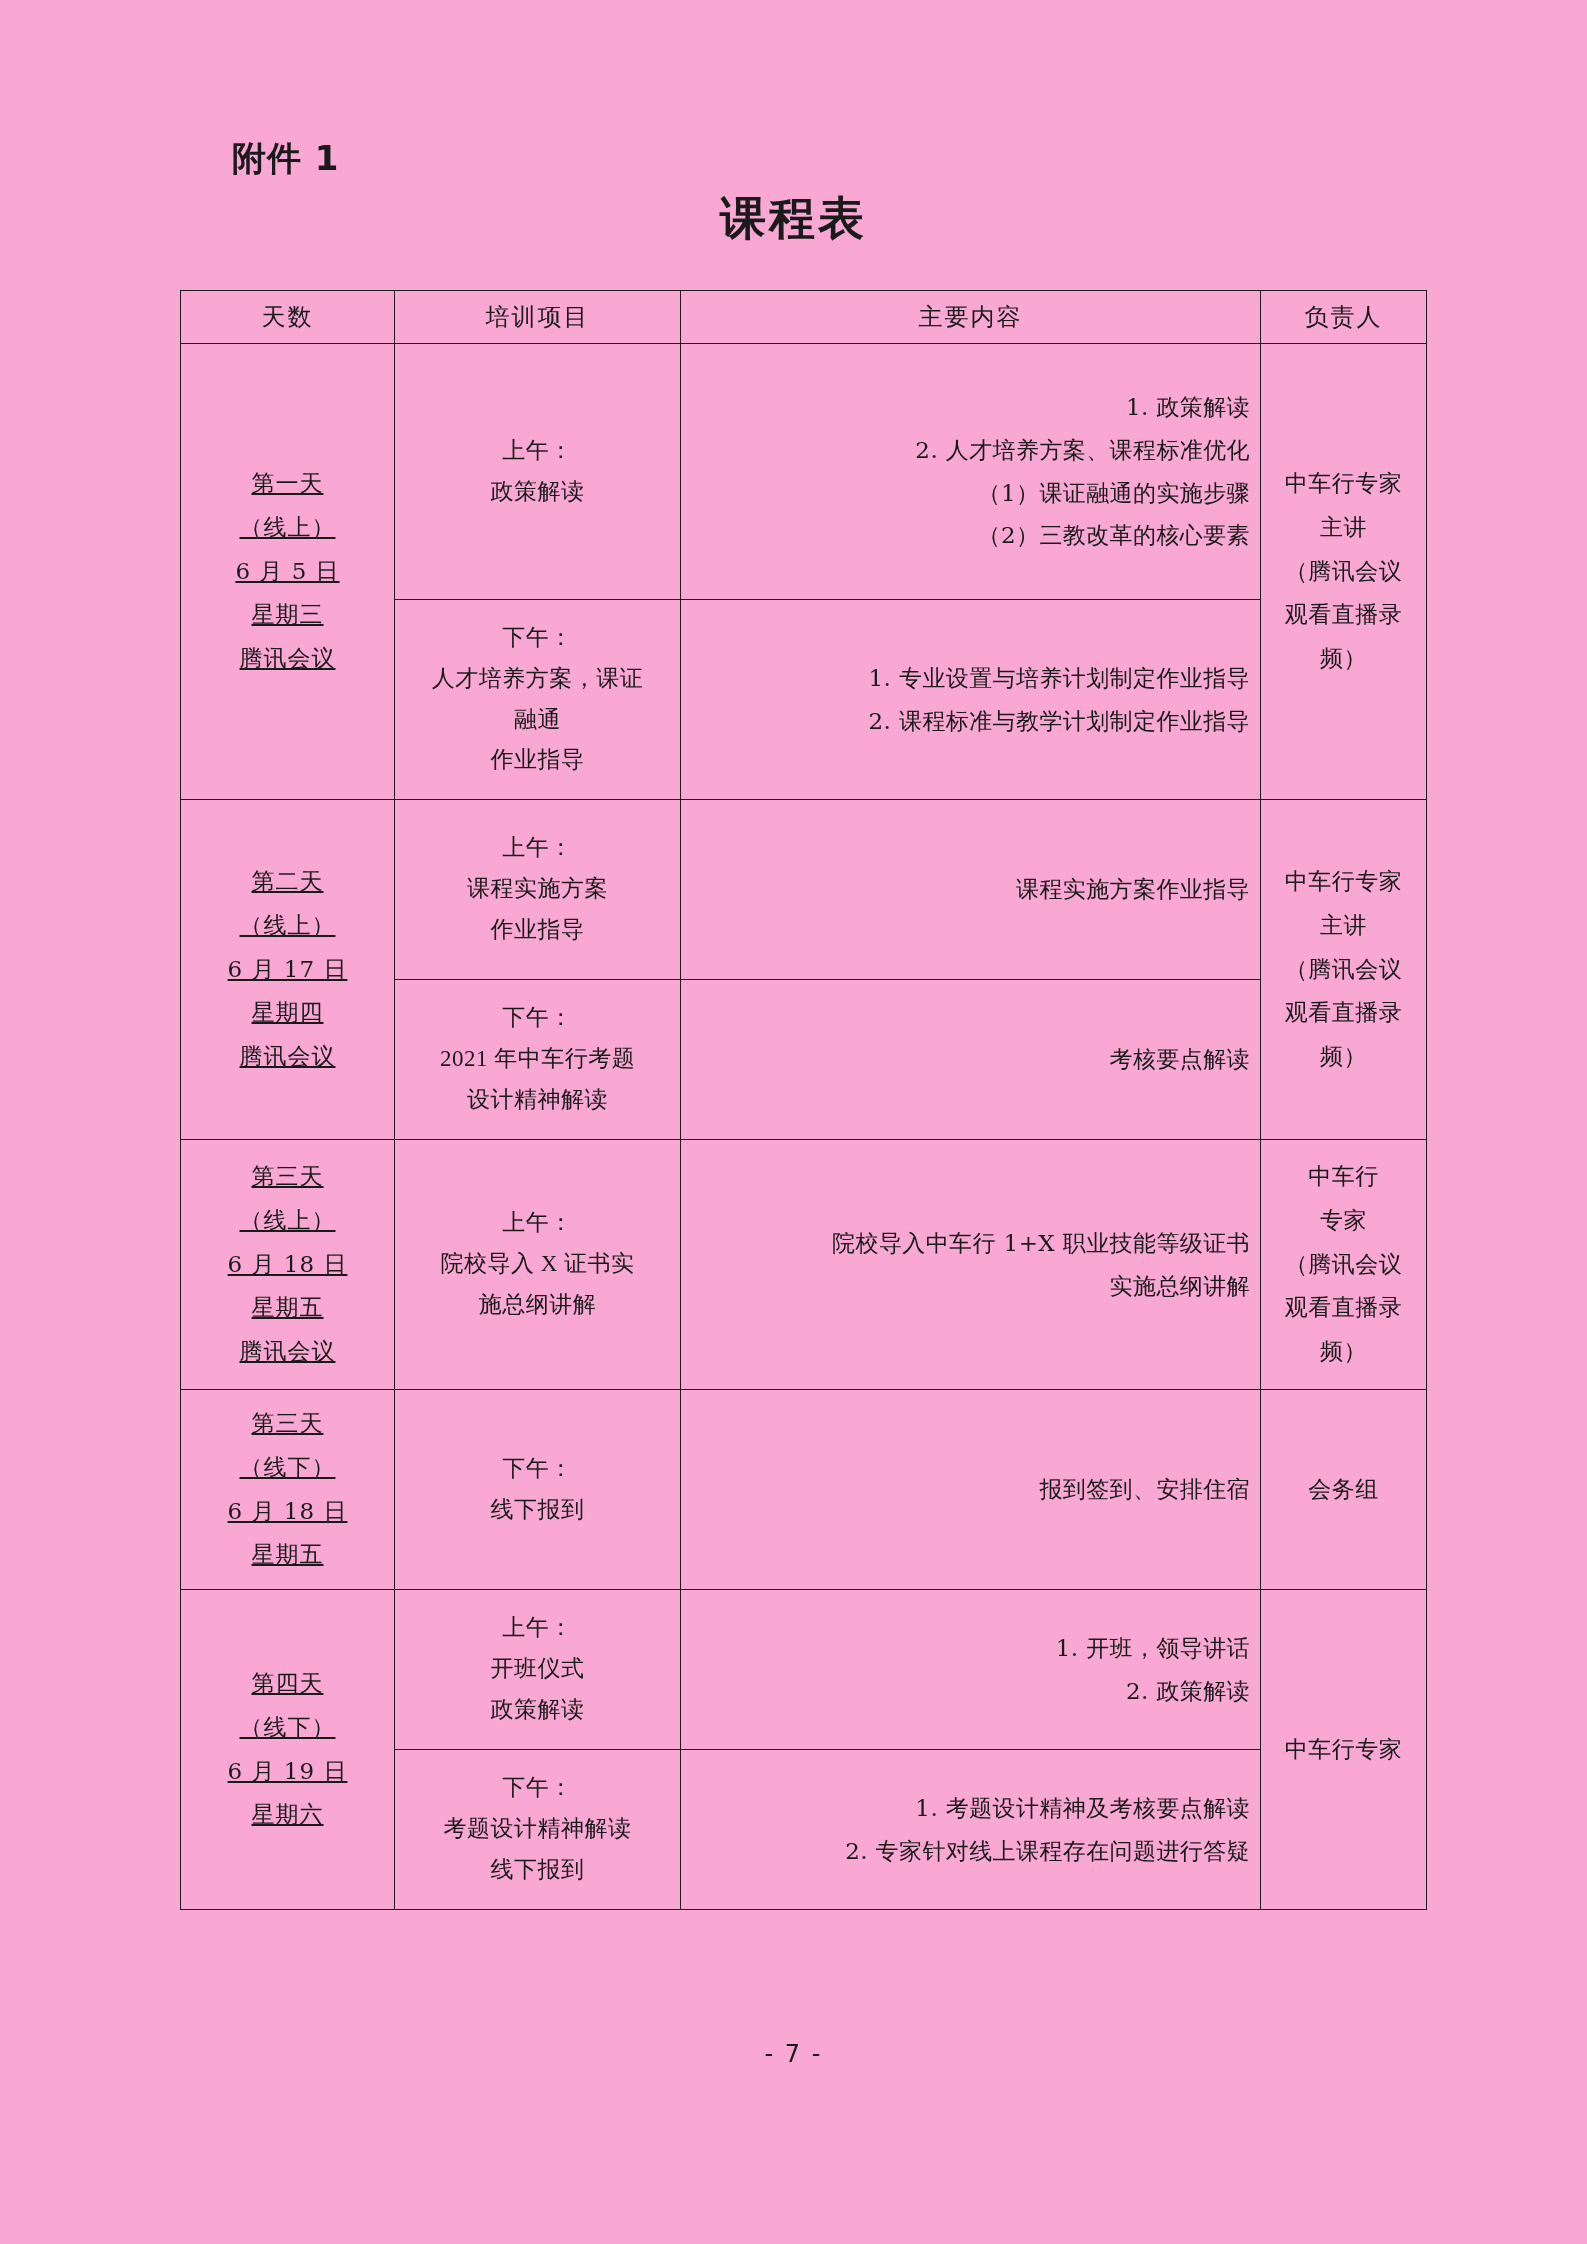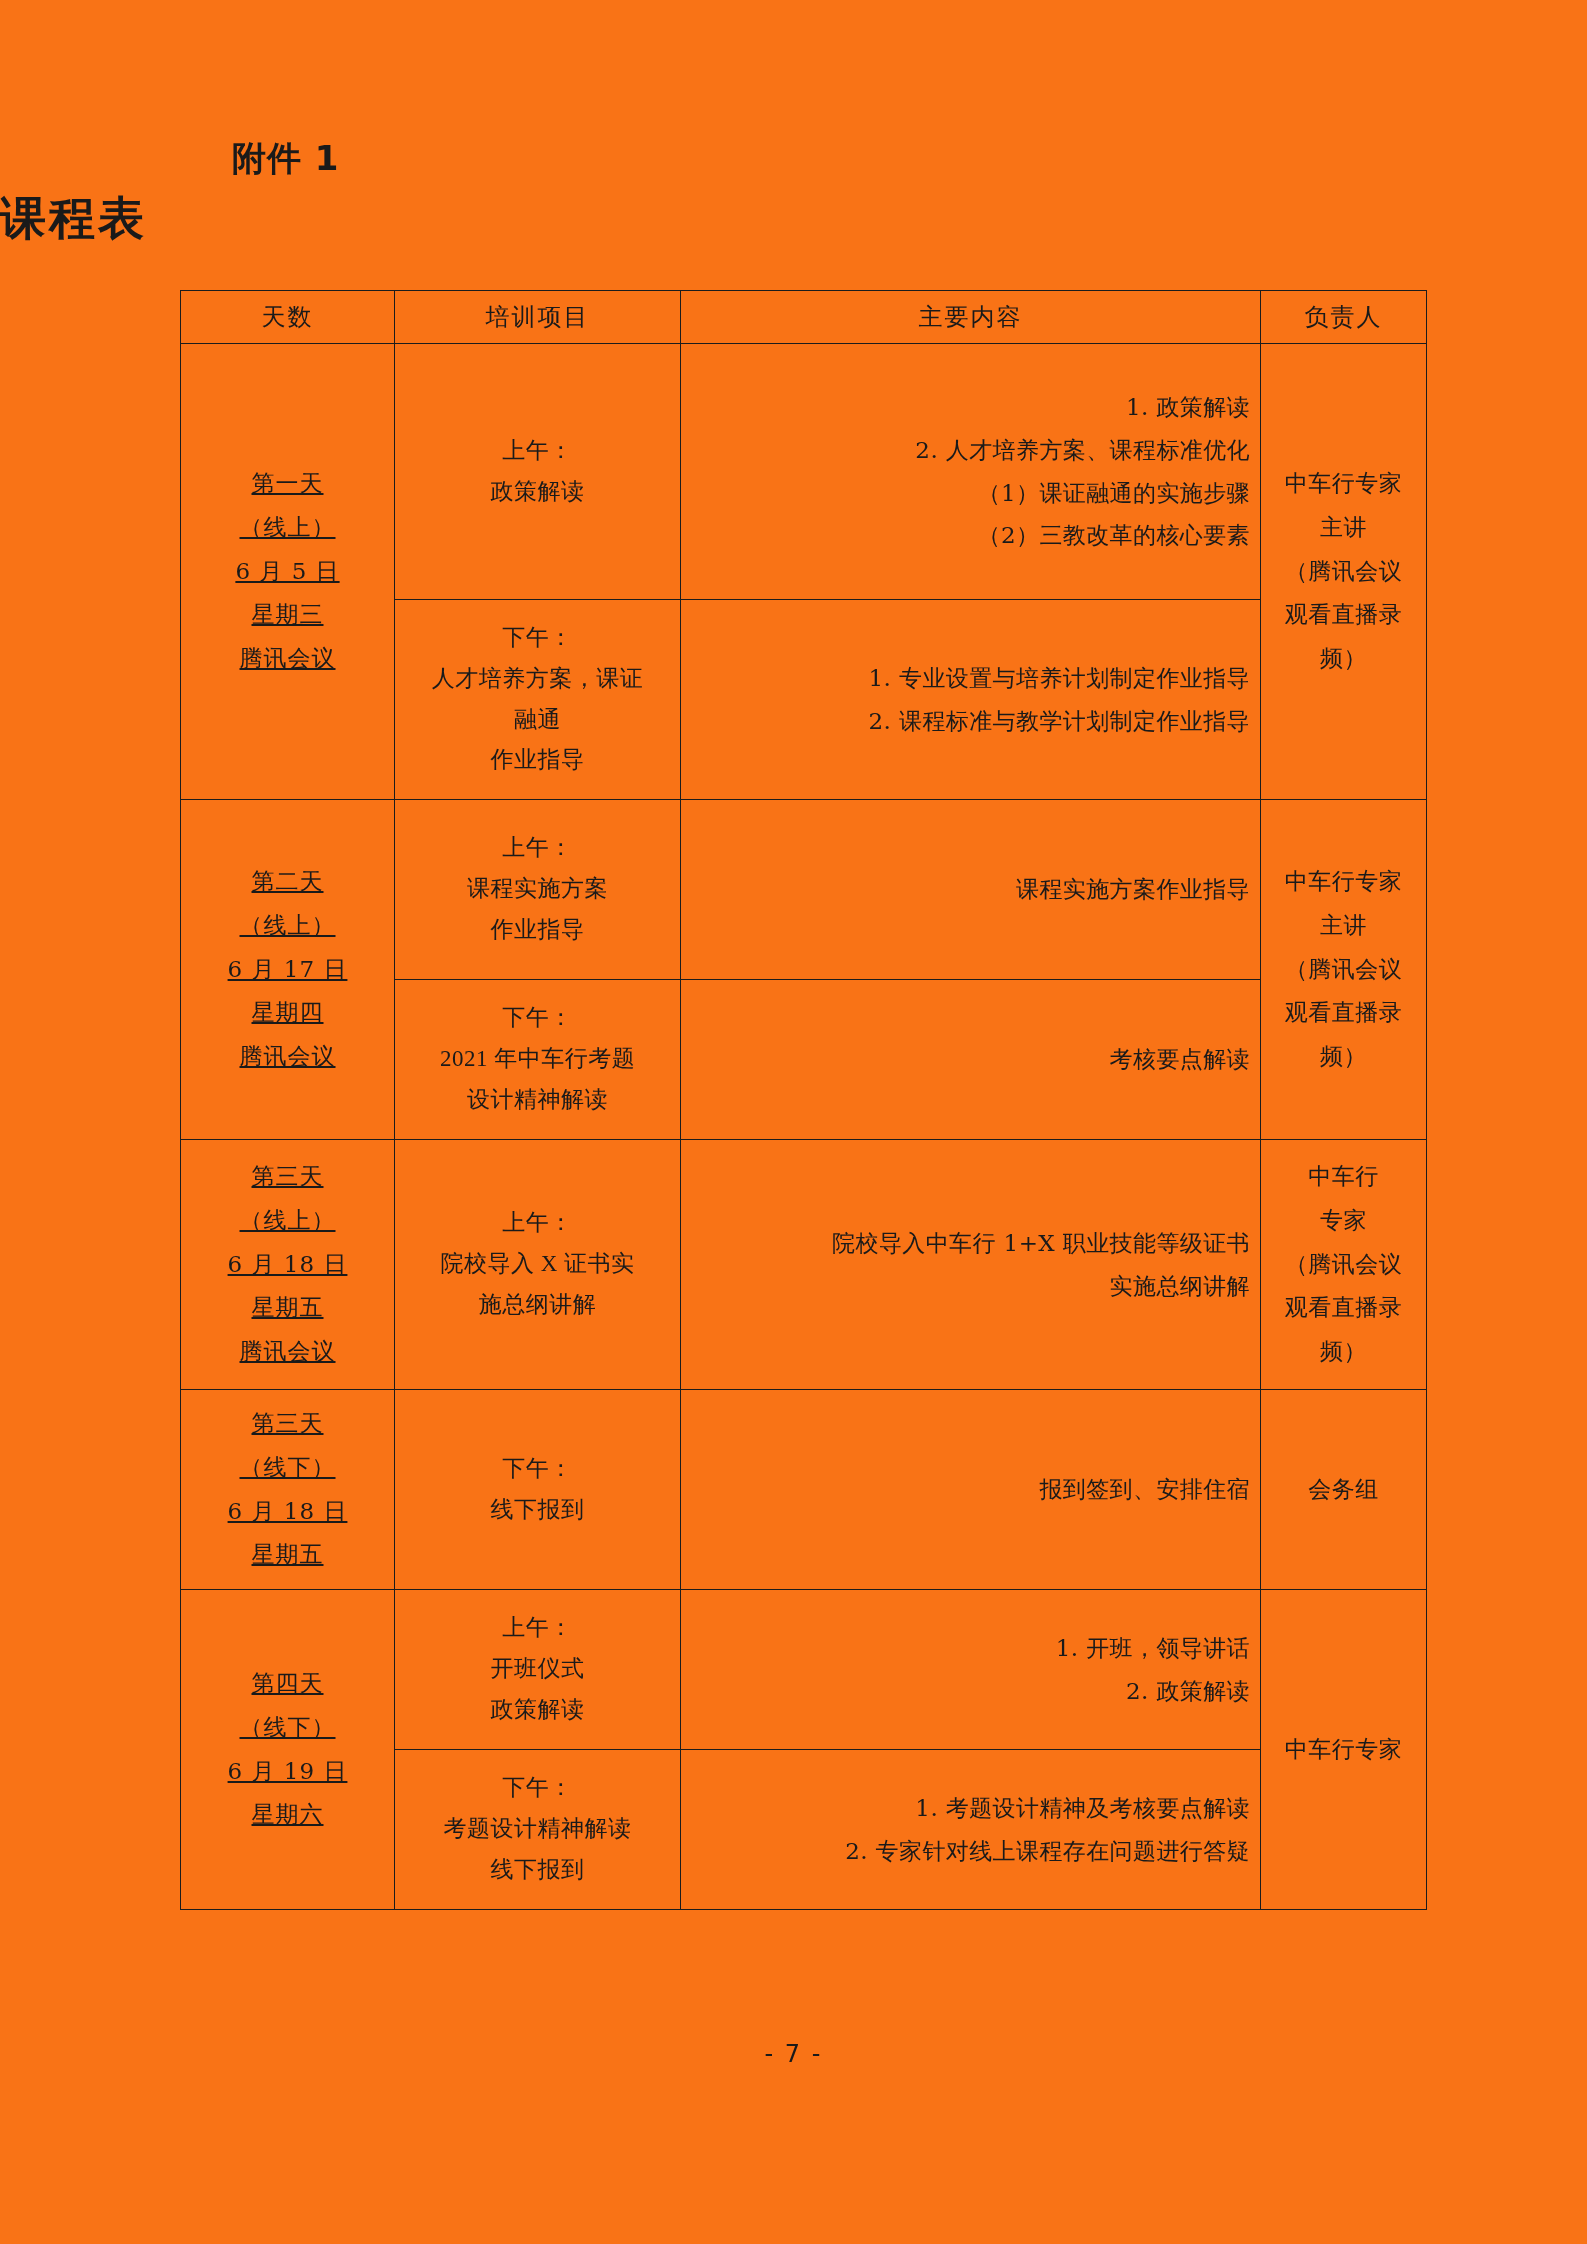--- a/index.html
+++ b/index.html
@@ -11,36 +11,37 @@
     width: 1587px;
     height: 2244px;
     position: relative;
     font-family: "DejaVu Serif", "Liberation Serif", serif;
     color: #1a1a1a;
     overflow: hidden;
   }
   .page {
     position: absolute;
     inset: 0;
-    background: #f97316;
+    background: #f9a8d4;
   }
   .attachment-label {
     position: absolute;
     left: 232px;
     top: 136px;
     font-size: 34px;
     font-weight: bold;
     letter-spacing: 1px;
     font-family: "DejaVu Sans", "Liberation Sans", sans-serif;
   }
   .doc-title {
     position: absolute;
     left: 0;
     right: 0;
     top: 188px;
+    text-align: center;
     font-size: 46px;
     font-weight: bold;
     letter-spacing: 3px;
     font-family: "DejaVu Serif", "Liberation Serif", serif;
   }
   .table-wrap {
     position: absolute;
     left: 156px;
     top: 290px;
     width: 1246px;

